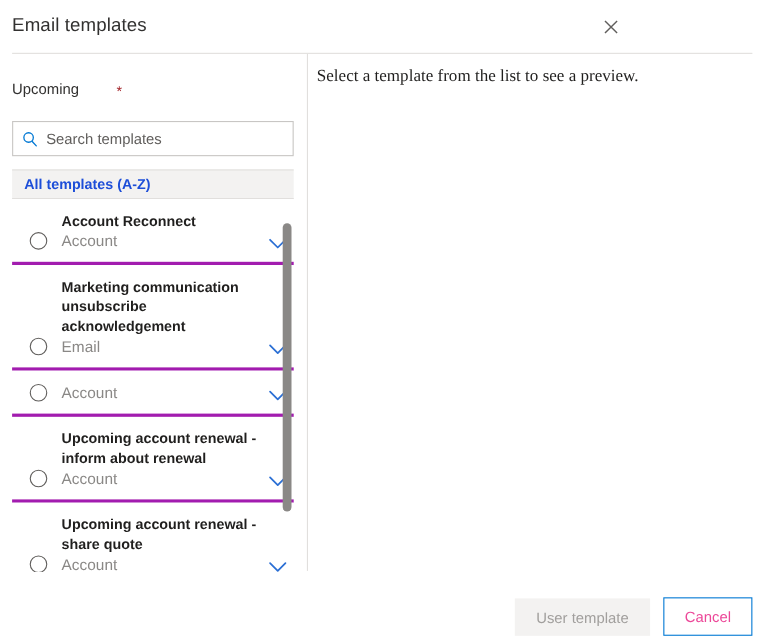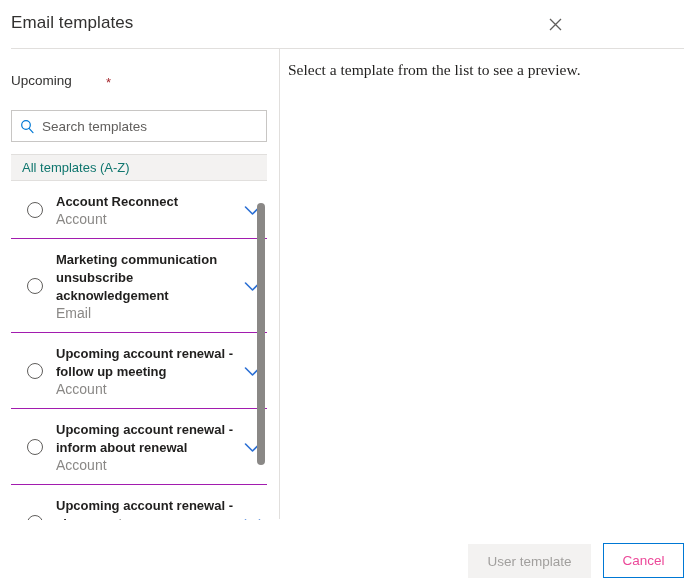--- a/index.html
+++ b/index.html
@@ -146,35 +146,35 @@
     height: 27px;
     background: #f3f2f1;
     border-top: 1px solid #e1dfdd;
     border-bottom: 1px solid #e1dfdd;
     display: flex;
     align-items: center;
   }
   #list-header-label {
     margin-left: 11px;
     font-size: 13px;
-    font-weight: normal;
-    color: #0f766e;
+    font-weight: bold;
+    color: #1d4ed8;
   }
 
   #list-body {
     position: relative;
     width: 256px;
     height: 327px;
   }
 
   .list-item {
     position: relative;
     display: flex;
-    align-items: center;
-    border-bottom: 1px solid #a21caf;
+    align-items: flex-end;
+    border-bottom: 3px solid #a21caf;
     padding: 11px 0 11px 0;
     background: #ffffff;
     cursor: pointer;
   }
 
   .radio {
     flex: none;
     width: 16px;
     height: 16px;
     border: 1px solid #605e5c;
@@ -362,21 +362,20 @@
           <span class="chevron">
             <svg width="17" height="11" viewBox="0 0 17 11" aria-hidden="true">
               <path d="M1.5 2 L8.5 9 L15.5 2" stroke="#2b6fd4" stroke-width="1.6" fill="none" stroke-linecap="round" stroke-linejoin="round"></path>
             </svg>
           </span>
         </div>
 
         <div class="list-item">
           <span class="radio"></span>
           <span class="item-text">
-            <span class="item-title">Upcoming account renewal - follow up meeting</span>
             <span class="item-subtitle" style="display:block;">Account</span>
           </span>
           <span class="chevron">
             <svg width="17" height="11" viewBox="0 0 17 11" aria-hidden="true">
               <path d="M1.5 2 L8.5 9 L15.5 2" stroke="#2b6fd4" stroke-width="1.6" fill="none" stroke-linecap="round" stroke-linejoin="round"></path>
             </svg>
           </span>
         </div>
 
         <div class="list-item">

